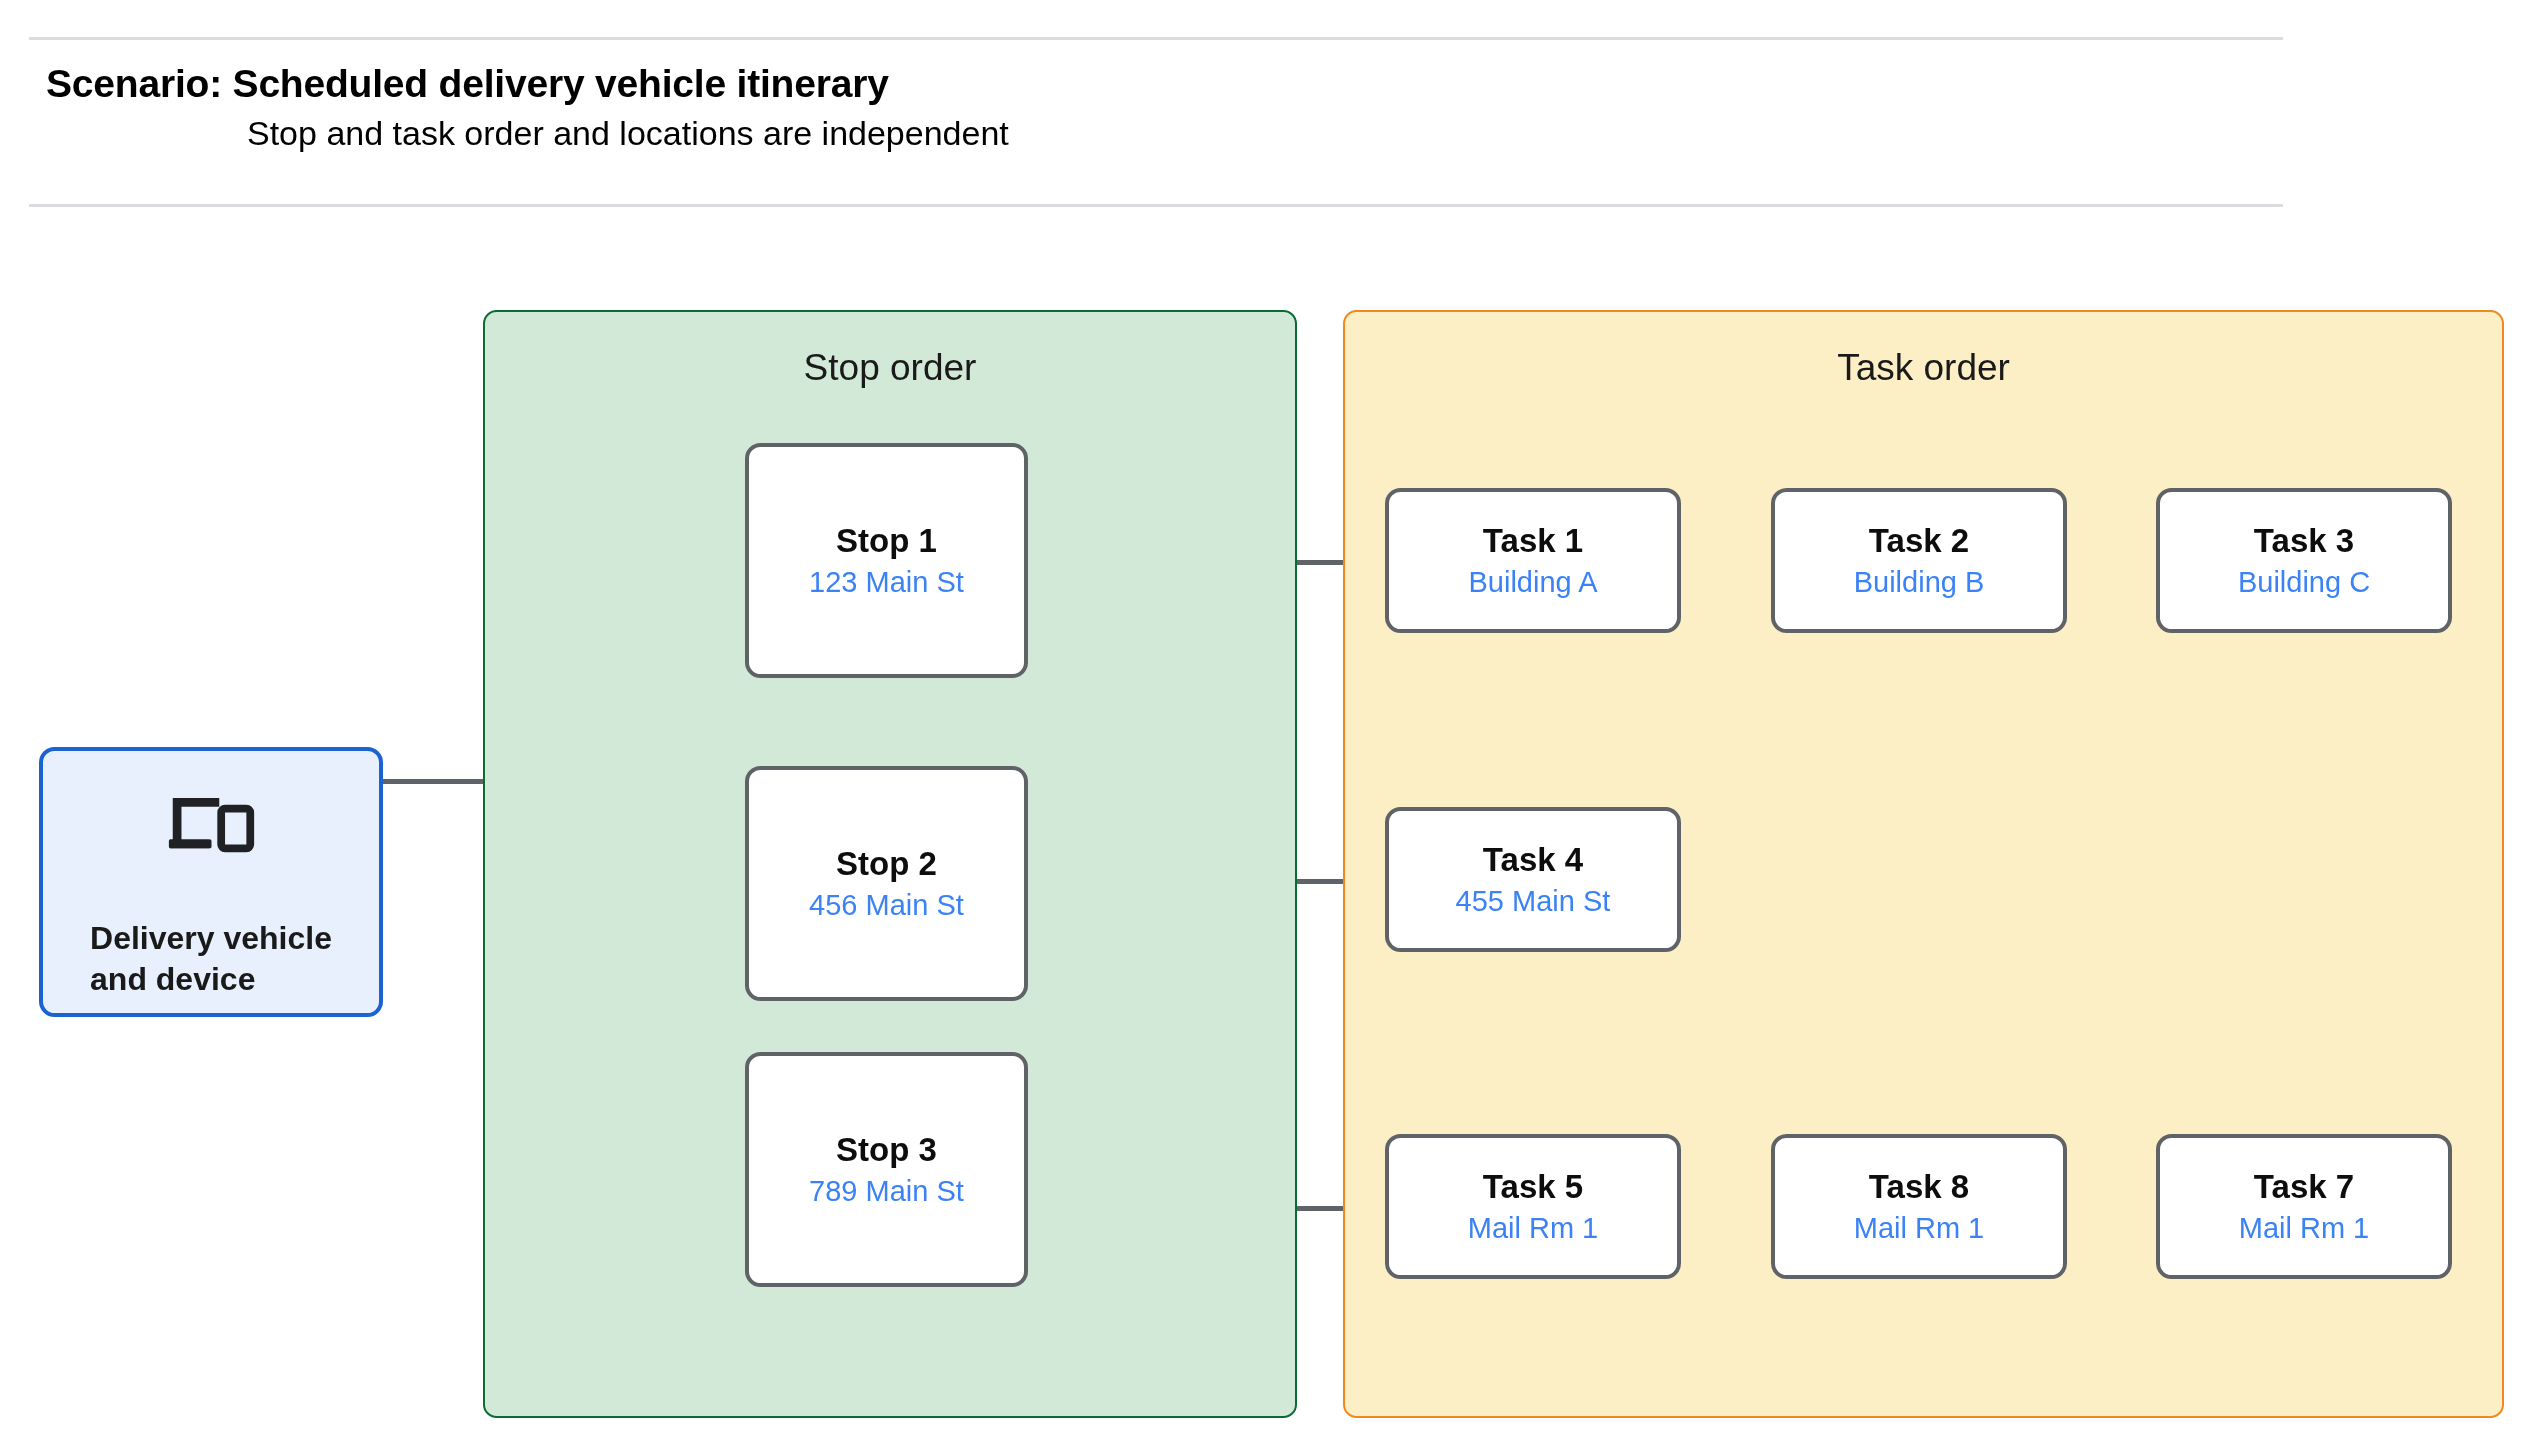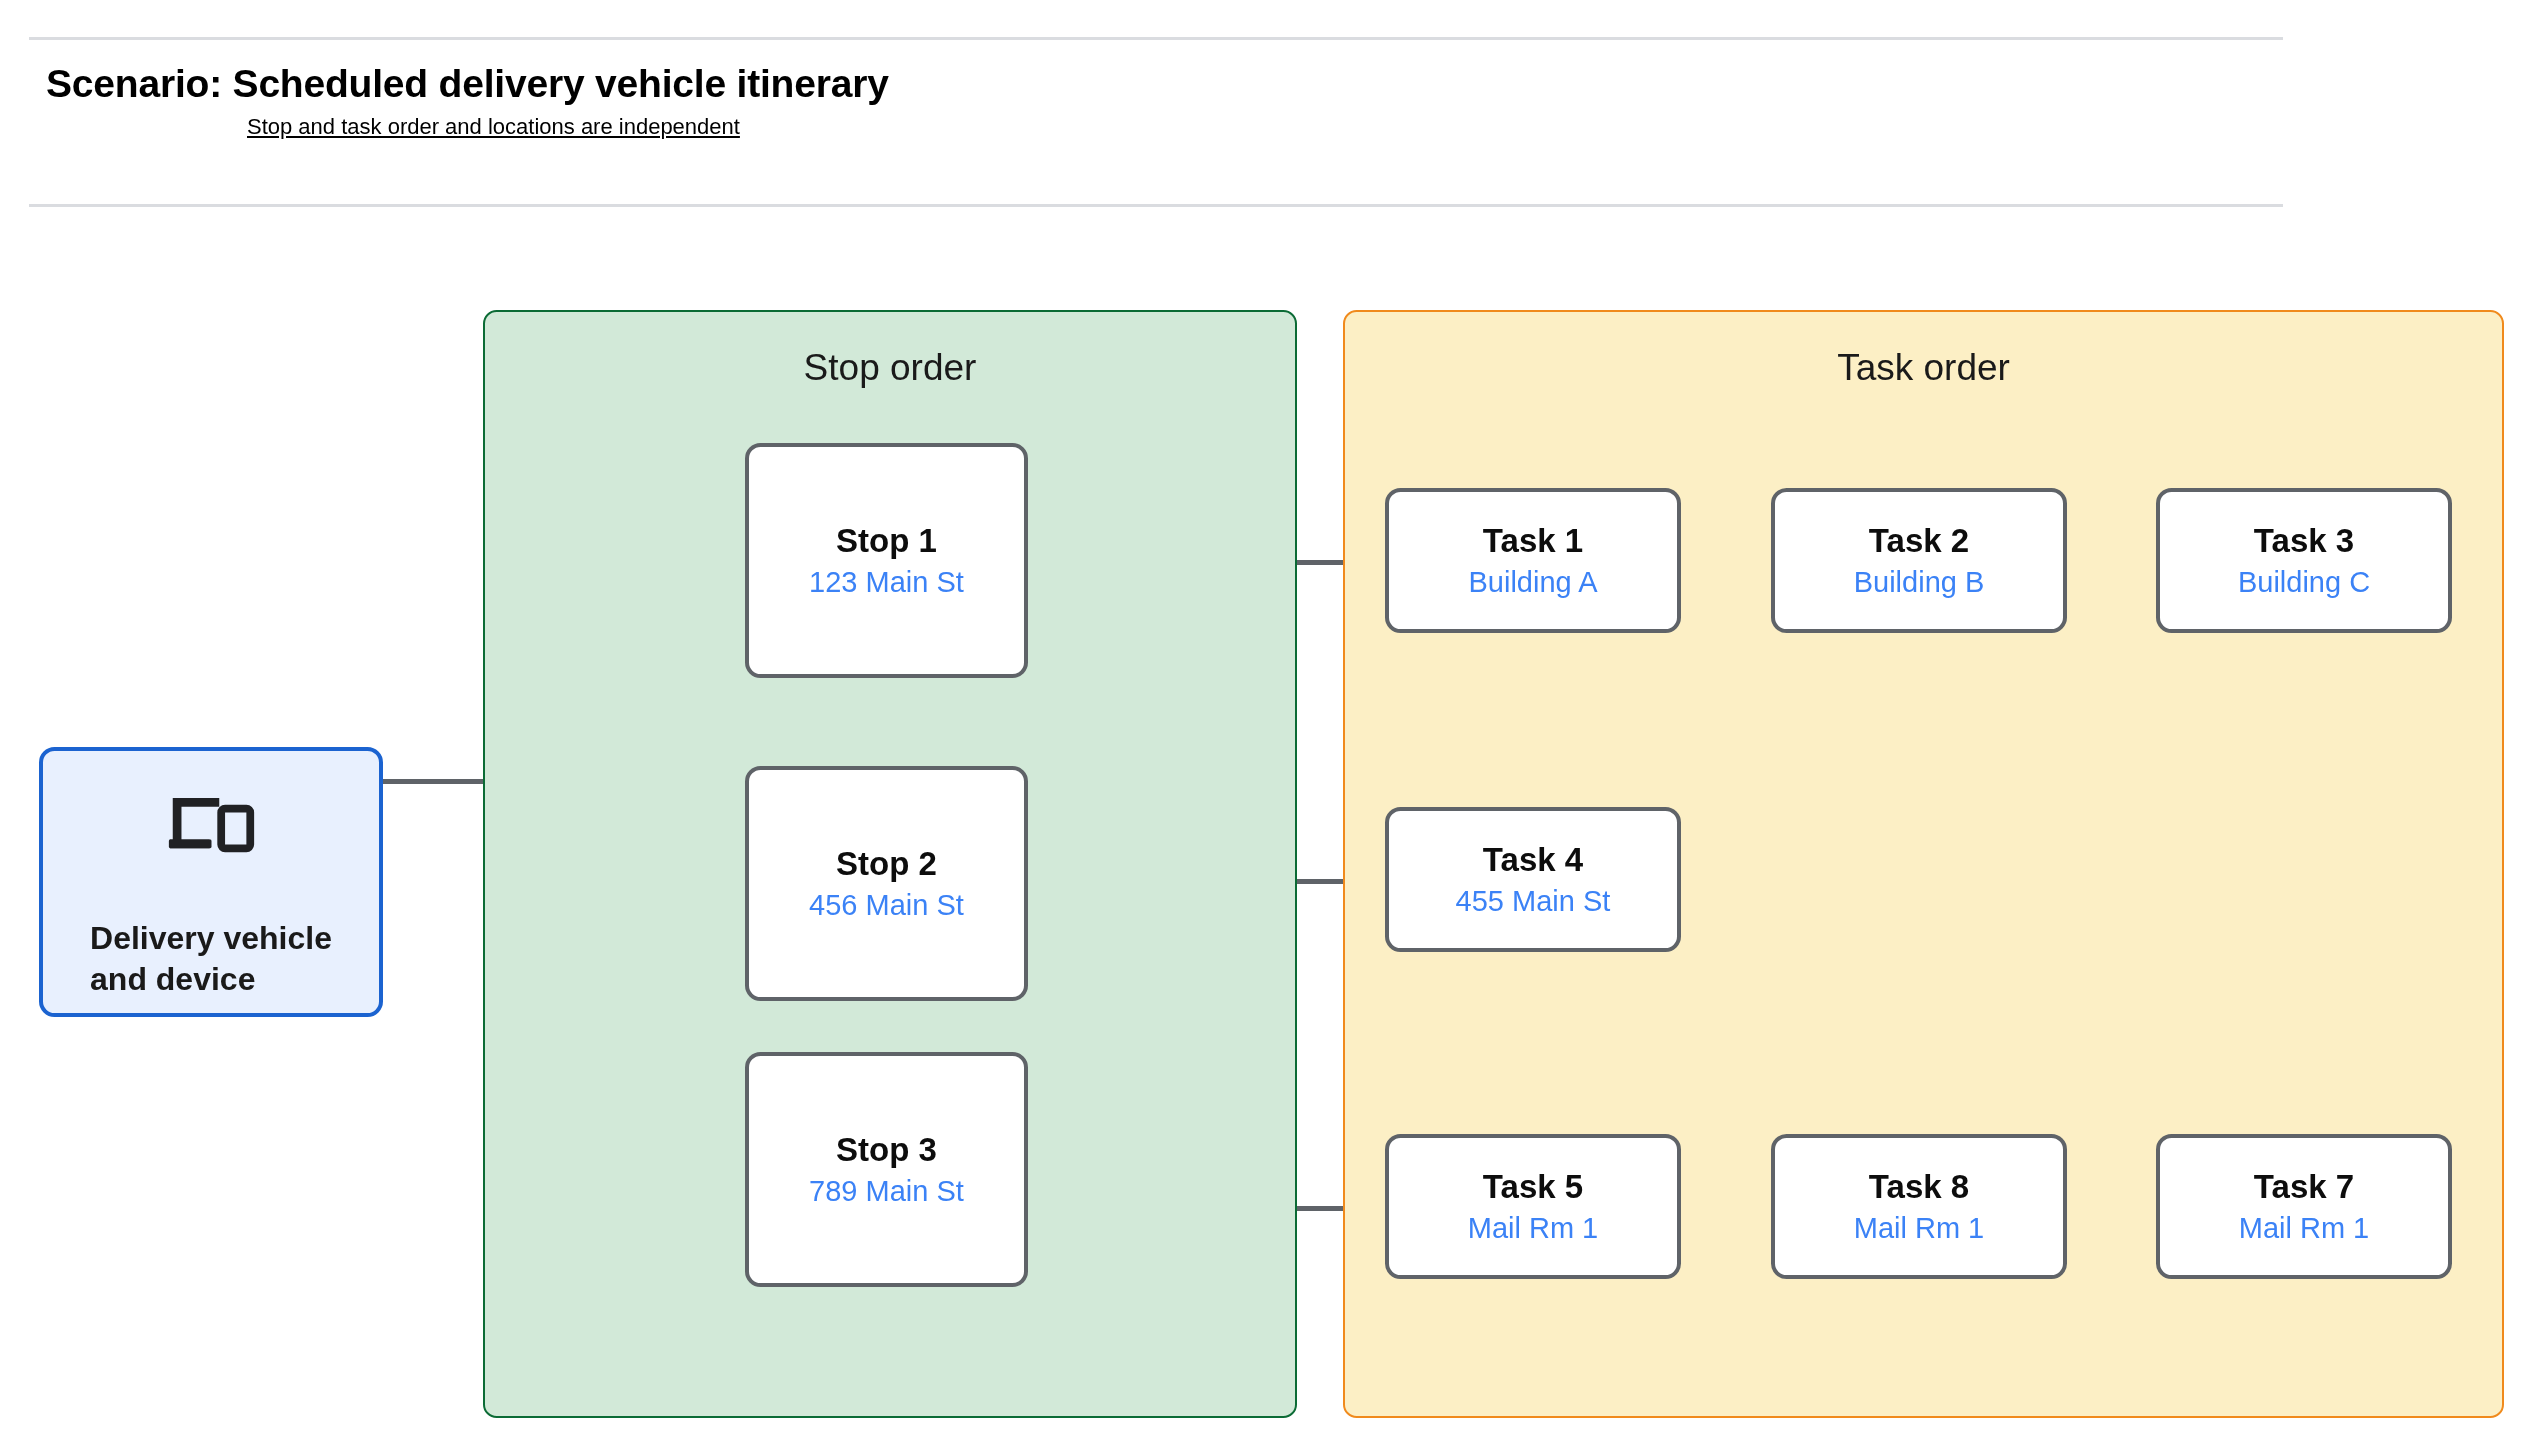--- a/index.html
+++ b/index.html
@@ -37,25 +37,24 @@
     font-size: 39px;
     font-weight: 700;
     color: #000000;
     letter-spacing: -0.2px;
     white-space: nowrap;
   }
   .scenario-sub {
     position: absolute;
     left: 247px;
     top: 114px;
-    font-size: 22px;
+    font-size: 34px;
     font-weight: 400;
     color: #000000;
     white-space: nowrap;
-    text-decoration: underline;
   }
 
   
   .panel {
     position: absolute;
     border-radius: 13.6px;
     box-sizing: border-box;
   }
   .panel.stop-panel {
     left: 483px;

